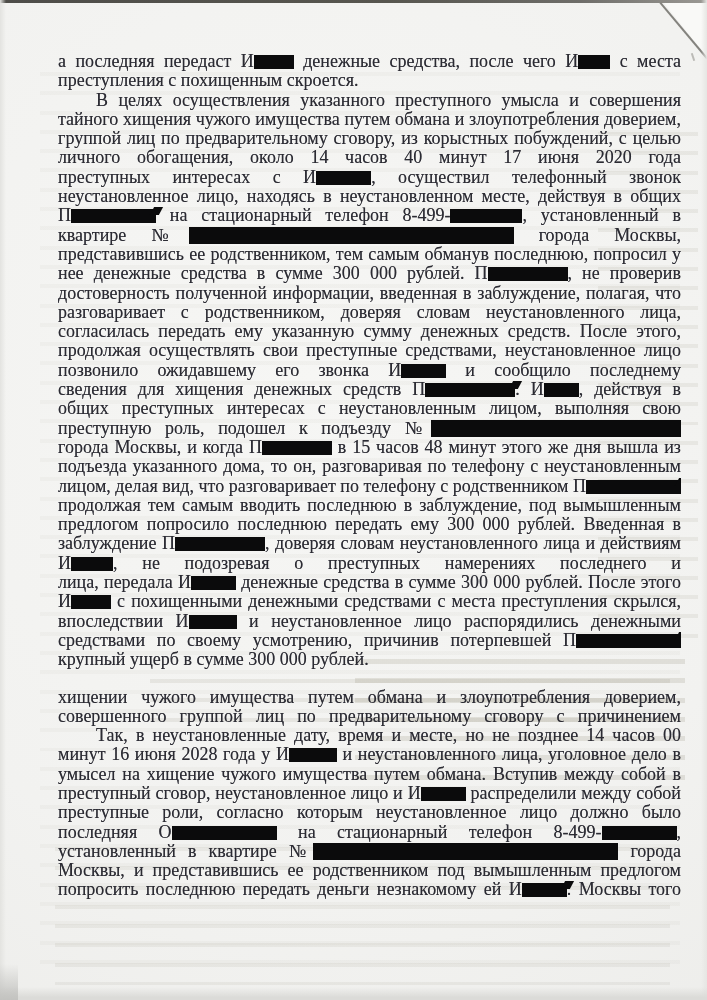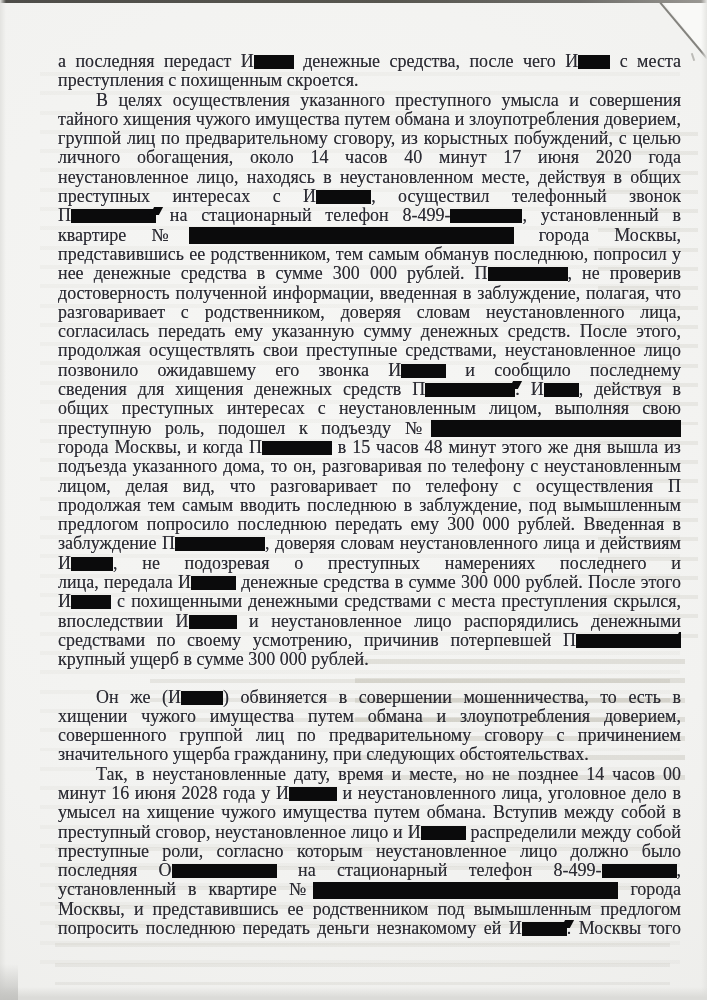--- a/index.html
+++ b/index.html
@@ -70,51 +70,49 @@
   <div class="ghost g4"></div>
   <div class="ghost g2"></div>
 
   <div class="doc-text">
       <div class="line"><span>а последняя передаст И</span><span class="redact" style="width: 40px; background: rgb(11, 11, 12);"></span><span> денежные средства, после чего И</span><span class="redact" style="width: 32px; background: rgb(11, 11, 12);"></span><span> с места</span></div>
       <div class="line al"><span>преступления с похищенным скроется.</span></div>
       <div class="line ind"><span>В целях осуществления указанного преступного умысла и совершения</span></div>
       <div class="line"><span>тайного хищения чужого имущества путем обмана и злоупотребления доверием,</span></div>
       <div class="line"><span>группой лиц по предварительному сговору, из корыстных побуждений, с целью</span></div>
       <div class="line"><span>личного обогащения, около 14 часов 40 минут 17 июня 2020 года</span></div>
+      <div class="line"><span>преступных интересах с И</span><span class="redact" style="width: 55px; background: rgb(11, 11, 12);"></span><span>, осуществил телефонный звонок</span></div>
       <div class="line"><span>неустановленное лицо, находясь в неустановленном месте, действуя в общих</span></div>
-      <div class="line"><span>преступных интересах с И</span><span class="redact" style="width: 55px; background: rgb(11, 11, 12);"></span><span>, осуществил телефонный звонок</span></div>
       <div class="line"><span>П</span><span class="redact tail" style="width: 85px; background: rgb(11, 11, 12);"></span><span> на стационарный телефон 8-499-</span><span class="redact" style="width: 72px; background: rgb(11, 11, 12);"></span><span>, установленный в</span></div>
       <div class="line"><span>квартире №</span><span class="redact tall" style="width: 325px; background: rgb(11, 11, 12);"></span><span> города Москвы,</span></div>
       <div class="line"><span>представившись ее родственником, тем самым обманув последнюю, попросил у</span></div>
       <div class="line"><span>нее денежные средства в сумме 300 000 рублей. П</span><span class="redact" style="width: 80px; background: rgb(11, 11, 12);"></span><span>, не проверив</span></div>
       <div class="line"><span>достоверность полученной информации, введенная в заблуждение, полагая, что</span></div>
       <div class="line"><span>разговаривает с родственником, доверяя словам неустановленного лица,</span></div>
       <div class="line"><span>согласилась передать ему указанную сумму денежных средств. После этого,</span></div>
       <div class="line"><span>продолжая осуществлять свои преступные средствами, неустановленное лицо</span></div>
       <div class="line"><span>позвонило ожидавшему его звонка И</span><span class="redact" style="width: 45px; background: rgb(11, 11, 12);"></span><span> и сообщило последнему необходимые</span></div>
       <div class="line"><span>сведения для хищения денежных средств П</span><span class="redact tail" style="width: 90px; background: rgb(11, 11, 12);"></span><span>. И</span><span class="redact" style="width: 35px; background: rgb(11, 11, 12);"></span><span>, действуя в</span></div>
       <div class="line"><span>общих преступных интересах с неустановленным лицом, выполняя свою</span></div>
       <div class="line"><span>преступную роль, подошел к подъезду №</span><span class="redact tall" style="width: 250px; background: rgb(11, 11, 12);"></span></div>
       <div class="line"><span>города Москвы, и когда П</span><span class="redact" style="width: 70px; background: rgb(11, 11, 12);"></span><span> в 15 часов 48 минут этого же дня вышла из</span></div>
       <div class="line"><span>подъезда указанного дома, то он, разговаривая по телефону с неустановленным</span></div>
-      <div class="line"><span>лицом, делая вид, что разговаривает по телефону с осуществления П</span><span class="redact tail" style="width: 95px; background: rgb(11, 11, 12);"></span><span>,</span></div>
+      <div class="line"><span>лицом, делая вид, что разговаривает по телефону с родственником П</span><span class="redact tail" style="width: 95px; background: rgb(11, 11, 12);"></span><span>,</span></div>
       <div class="line"><span>продолжая тем самым вводить последнюю в заблуждение, под вымышленным</span></div>
       <div class="line"><span>предлогом попросило последнюю передать ему 300 000 рублей. Введенная в</span></div>
       <div class="line"><span>заблуждение П</span><span class="redact" style="width: 90px; background: rgb(11, 11, 12);"></span><span>, доверяя словам неустановленного лица и действиям</span></div>
       <div class="line"><span>И</span><span class="redact" style="width: 42px; background: rgb(11, 11, 12);"></span><span>, не подозревая о преступных намерениях последнего и неустановленного</span></div>
       <div class="line"><span>лица, передала И</span><span class="redact" style="width: 45px; background: rgb(11, 11, 12);"></span><span> денежные средства в сумме 300 000 рублей. После этого</span></div>
       <div class="line"><span>И</span><span class="redact" style="width: 40px; background: rgb(11, 11, 12);"></span><span> с похищенными денежными средствами с места преступления скрылся,</span></div>
       <div class="line"><span>впоследствии И</span><span class="redact" style="width: 48px; background: rgb(11, 11, 12);"></span><span> и неустановленное лицо распорядились денежными</span></div>
       <div class="line"><span>средствами по своему усмотрению, причинив потерпевшей П</span><span class="redact tail" style="width: 105px; background: rgb(11, 11, 12);"></span></div>
       <div class="line al"><span>крупный ущерб в сумме 300 000 рублей.</span></div>
       <div class="spacer" style="height: 18px;"></div>
-      <div class="line ind"><span>Он же (И</span><span class="redact" style="width: 42px; background: rgb(11, 11, 12);"></span><span>) обвиняется в совершении мошенничества, то есть в</span></div>
       <div class="line"><span>хищении чужого имущества путем обмана и злоупотребления доверием,</span></div>
       <div class="line"><span>совершенного группой лиц по предварительному сговору с причинением</span></div>
-      <div class="line al"><span>значительного ущерба гражданину, при следующих обстоятельствах.</span></div>
       <div class="line ind"><span>Так, в неустановленные дату, время и месте, но не позднее 14 часов 00</span></div>
       <div class="line"><span>минут 16 июня 2028 года у И</span><span class="redact" style="width: 48px; background: rgb(11, 11, 12);"></span><span> и неустановленного лица, уголовное дело в</span></div>
       <div class="line"><span>умысел на хищение чужого имущества путем обмана. Вступив между собой в</span></div>
       <div class="line"><span>преступный сговор, неустановленное лицо и И</span><span class="redact" style="width: 45px; background: rgb(11, 11, 12);"></span><span> распределили между собой</span></div>
       <div class="line"><span>преступные роли, согласно которым неустановленное лицо должно было</span></div>
       <div class="line"><span>последняя О</span><span class="redact" style="width: 105px; background: rgb(11, 11, 12);"></span><span> на стационарный телефон 8-499-</span><span class="redact" style="width: 75px; background: rgb(11, 11, 12);"></span><span>,</span></div>
       <div class="line"><span>установленный в квартире №</span><span class="redact tall" style="width: 305px; background: rgb(11, 11, 12);"></span><span> города</span></div>
       <div class="line"><span>Москвы, и представившись ее родственником под вымышленным предлогом</span></div>
       <div class="line"><span>попросить последнюю передать деньги незнакомому ей И</span><span class="redact tail" style="width: 45px; background: rgb(11, 11, 12);"></span><span>. Москвы того как</span></div>
     </div>

